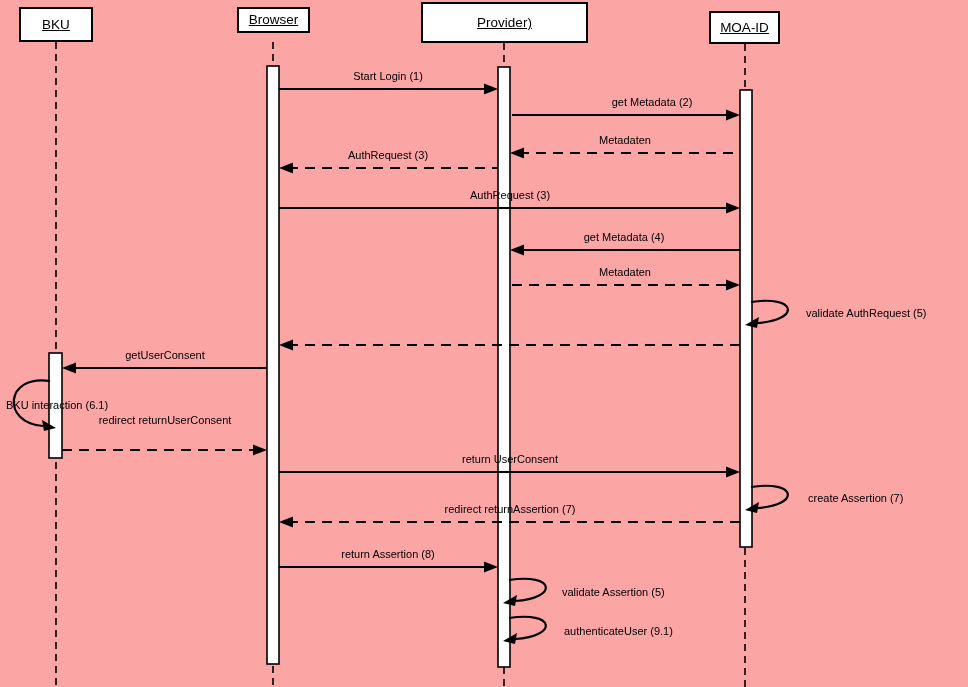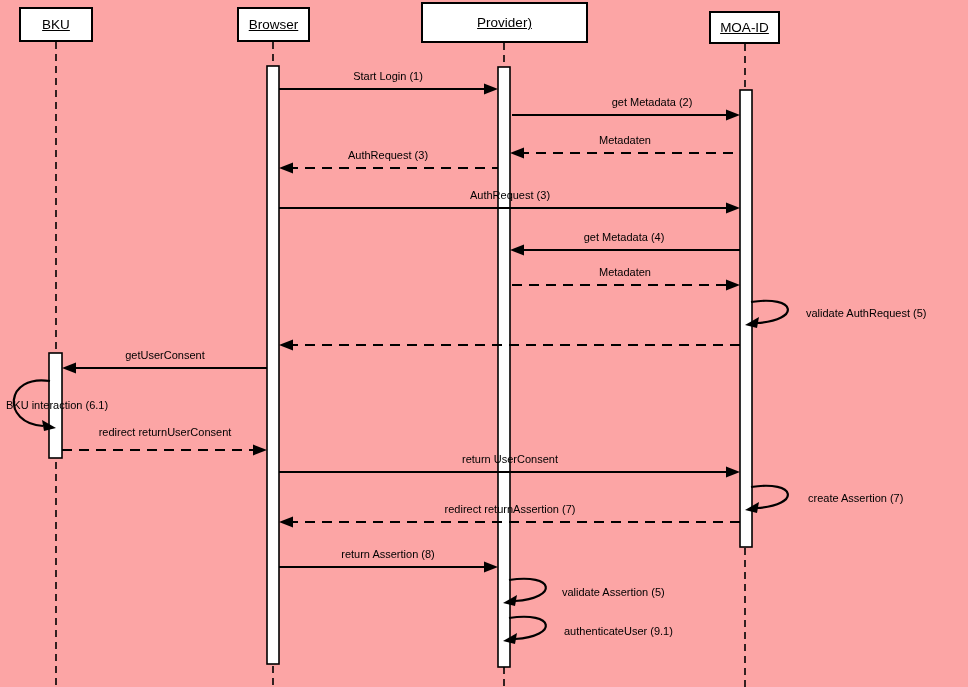--- a/index.html
+++ b/index.html
@@ -112,41 +112,41 @@
       <g>
         <path d="M 509 618 C 555 611, 559 636, 515 639" fill="none"></path>
         <polygon points="503,641 517,633 515,644" stroke="none"></polygon>
       </g>
     </g>
   </svg>
 
   <div class="pbox" style="left:19px;top:7px;width:74px;height:35px">
     <span>BKU</span>
   </div>
-  <div class="pbox" style="left:237px;top:7px;width:73px;height:35px">
+  <div class="pbox" style="left:237px;top:7px;width:73px;height:26px">
     <span>Browser</span>
   </div>
   <div class="pbox" style="left:421px;top:2px;width:167px;height:41px">
     <span>Provider)</span>
   </div>
   <div class="pbox" style="left:709px;top:11px;width:71px;height:33px">
     <span>MOA-ID</span>
   </div>
 
   <div class="msg-label centered" style="left:388px;top:68px">Start Login (1)</div>
   <div class="msg-label centered" style="left:652px;top:94px">get Metadata (2)</div>
   <div class="msg-label centered" style="left:625px;top:132px">Metadaten</div>
   <div class="msg-label centered" style="left:388px;top:147px">AuthRequest (3)</div>
   <div class="msg-label centered" style="left:510px;top:187px">AuthRequest (3)</div>
   <div class="msg-label centered" style="left:624px;top:229px">get Metadata (4)</div>
   <div class="msg-label centered" style="left:625px;top:264px">Metadaten</div>
   <div class="msg-label" style="left:806px;top:305px">validate AuthRequest (5)</div>
   <div class="msg-label centered" style="left:165px;top:347px">getUserConsent</div>
   <div class="msg-label" style="left:6px;top:397px">BKU interaction (6.1)</div>
-  <div class="msg-label centered" style="left:165px;top:424px">redirect returnUserConsent</div>
+  <div class="msg-label centered" style="left:165px;top:412px">redirect returnUserConsent</div>
   <div class="msg-label centered" style="left:510px;top:451px">return UserConsent</div>
   <div class="msg-label" style="left:808px;top:490px">create Assertion (7)</div>
   <div class="msg-label centered" style="left:510px;top:501px">redirect returnAssertion (7)</div>
   <div class="msg-label centered" style="left:388px;top:546px">return Assertion (8)</div>
   <div class="msg-label" style="left:562px;top:584px">validate Assertion (5)</div>
   <div class="msg-label" style="left:564px;top:623px">authenticateUser (9.1)</div>
 
 </div>
 
 </body></html>

